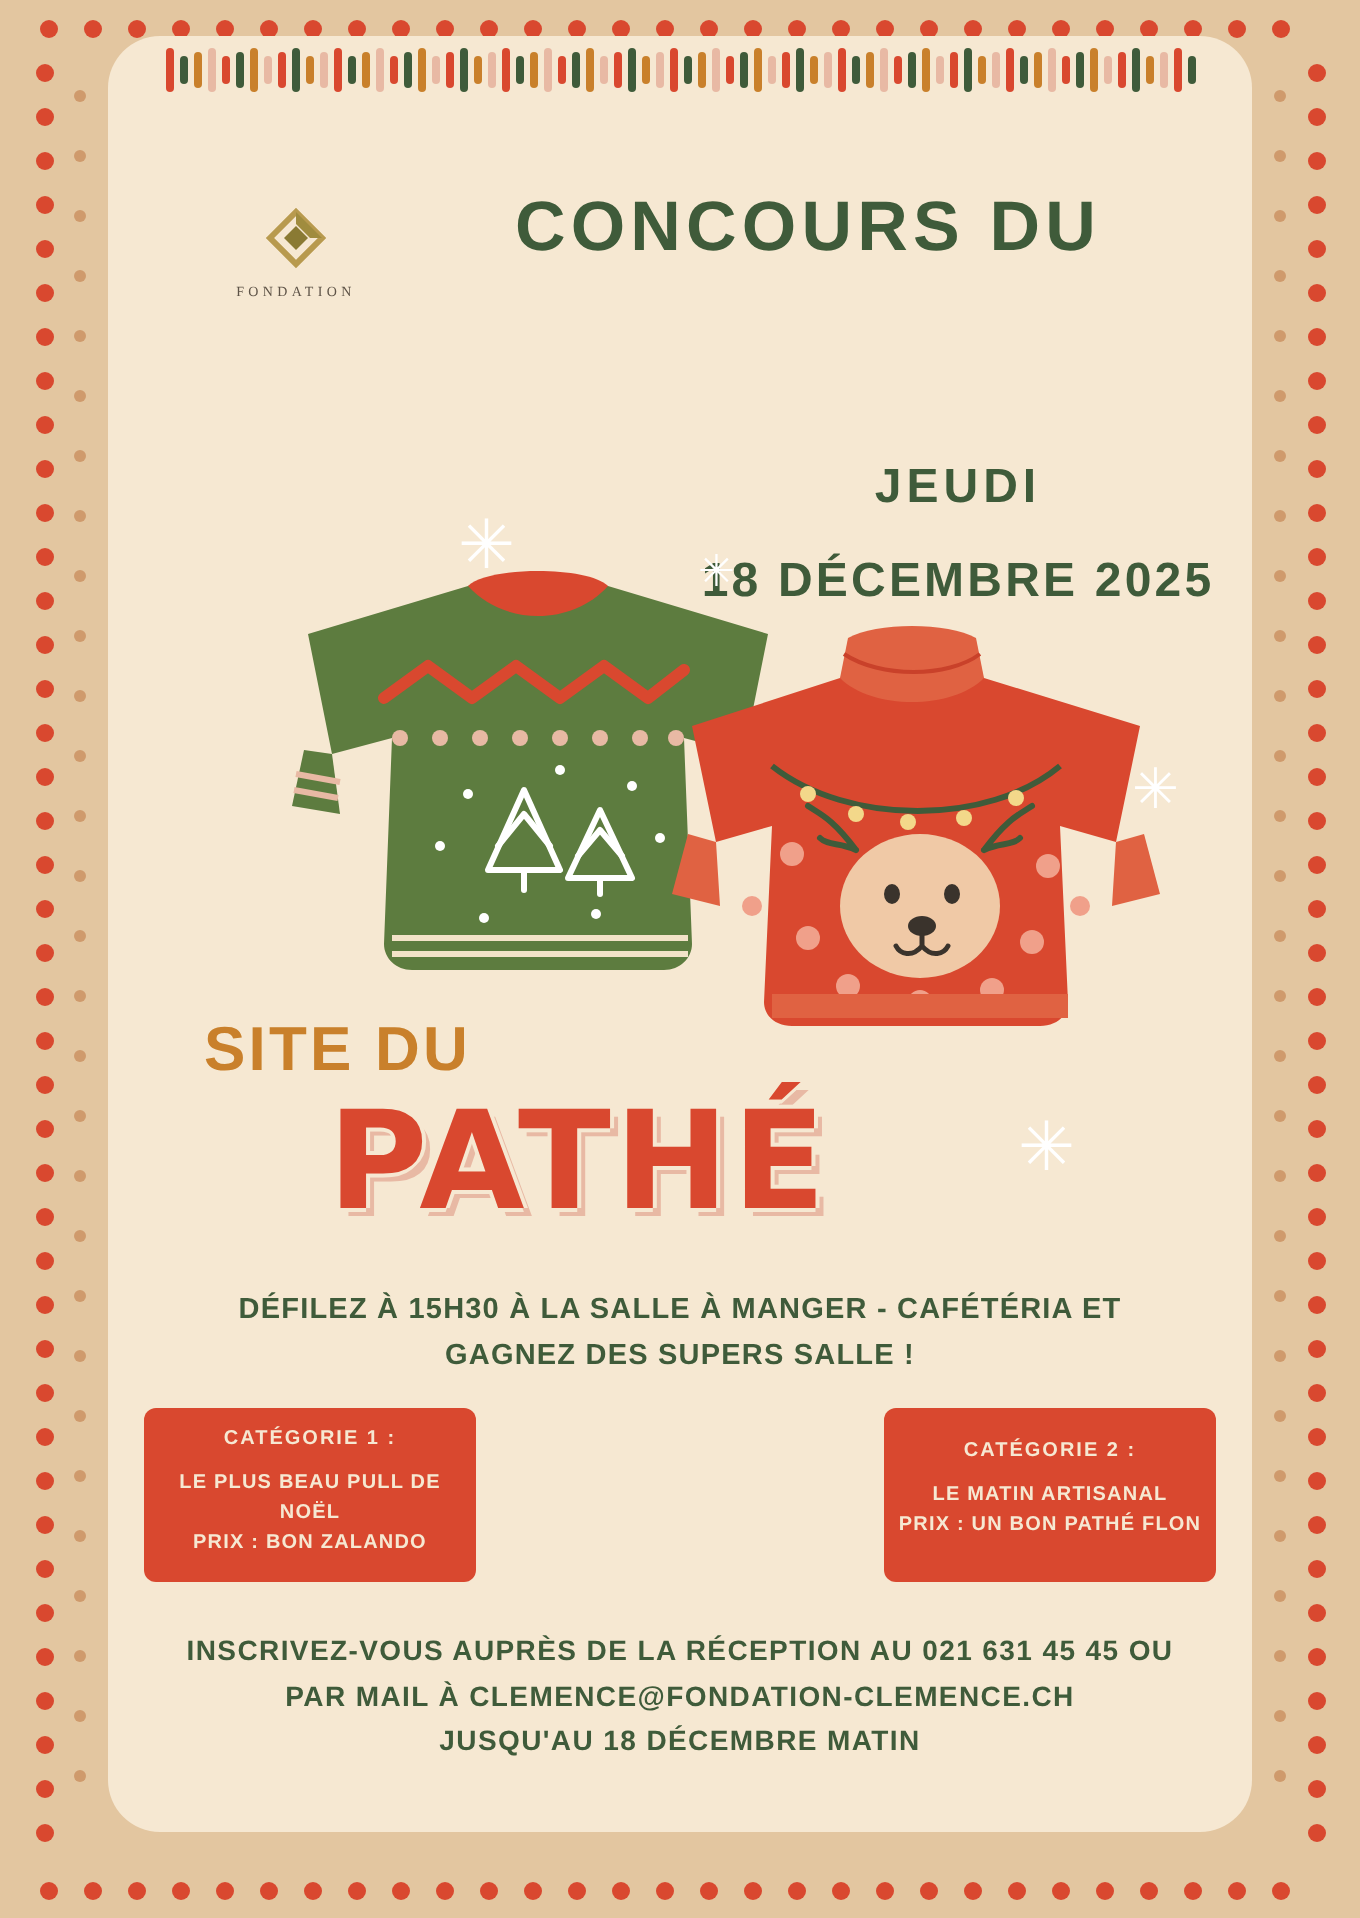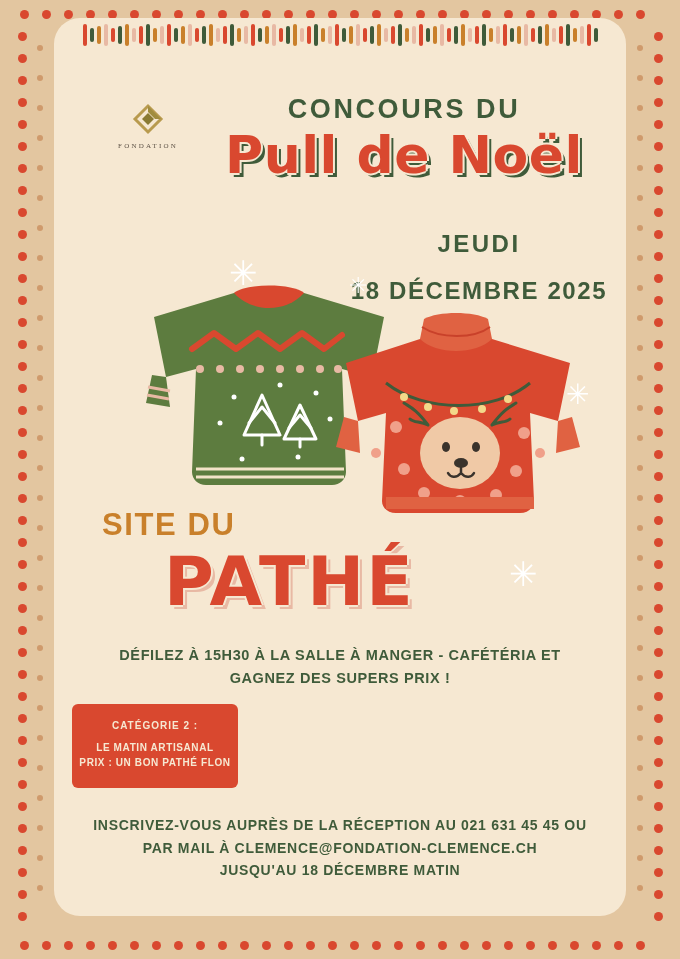--- a/index.html
+++ b/index.html
@@ -99,21 +99,21 @@
 
   
   .head-block {
     position: absolute;
     left: 150px;
     top: 42px;
     width: 400px;
     text-align: center;
   }
   .concours {
-    font-size: 27px;
+    font-size: 35px;
     font-weight: bold;
     letter-spacing: 2.6px;
     color: #3f5b3a;
   }
   .pull-noel {
     font-size: 52px;
     font-weight: bold;
     color: #d9482f;
     letter-spacing: 0.5px;
     font-family: "DejaVu Sans", sans-serif;
@@ -545,21 +545,20 @@
             <path d="M6 19 L19 6 L32 19 L19 32 Z" fill="none" stroke="#b89a4e" stroke-width="3"></path>
             <path d="M13 19 L19 13 L25 19 L19 25 Z" fill="#8a7a33"></path>
             <path d="M19 6 L32 19 L26 19 L19 12 Z" fill="#a08c3e"></path>
           </svg>
         </div>
         <div class="logo-fondation">FONDATION</div>
       </div>
 
       <div class="head-block">
         <div class="concours">CONCOURS DU</div>
-        <div class="pull-noel">Pull de Noël</div>
       </div>
 
       <div class="date-block">
         <div class="date-day">JEUDI</div>
         <div class="date-full">18 DÉCEMBRE 2025</div>
       </div>
 
       <div class="sweaters">
         <svg width="520" height="260" viewBox="0 0 520 260">
 
@@ -659,24 +658,29 @@
         <span class="star" style="left:265px; top:18px; font-size:22px;">✳</span>
         <span class="star" style="left:482px; top:124px; font-size:28px;">✳</span>
       </div>
 
       <div class="site-du">SITE DU</div>
       <div class="prelaz">PATHÉ</div>
       <span class="star" style="left:455px; top:505px; font-size:34px; color:#ffffff;">✳</span>
 
       <div class="defile">
         <div>DÉFILEZ À 15H30 À LA SALLE À MANGER - CAFÉTÉRIA  ET</div>
-        <div>GAGNEZ DES SUPERS PRIX !</div>
+        <div>GAGNEZ DES SUPERS SALLE !</div>
       </div>
 
       <div class="cats">
+        <div class="cat">
+          <div class="cat-title">CATÉGORIE 1 :</div>
+          <div class="cat-line">LE PLUS BEAU PULL DE NOËL</div>
+          <div class="cat-line">PRIX : BON ZALANDO</div>
+        </div>
         <div class="cat tall">
           <div class="cat-title">CATÉGORIE 2 :</div>
           <div class="cat-line">LE MATIN ARTISANAL</div>
           <div class="cat-line">PRIX : UN BON PATHÉ FLON</div>
         </div>
       </div>
 
       <div class="footer">
         <div>INSCRIVEZ-VOUS AUPRÈS DE LA RÉCEPTION AU 021 631 45 45 OU</div>
         <div>PAR MAIL À CLEMENCE@FONDATION-CLEMENCE.CH</div>

